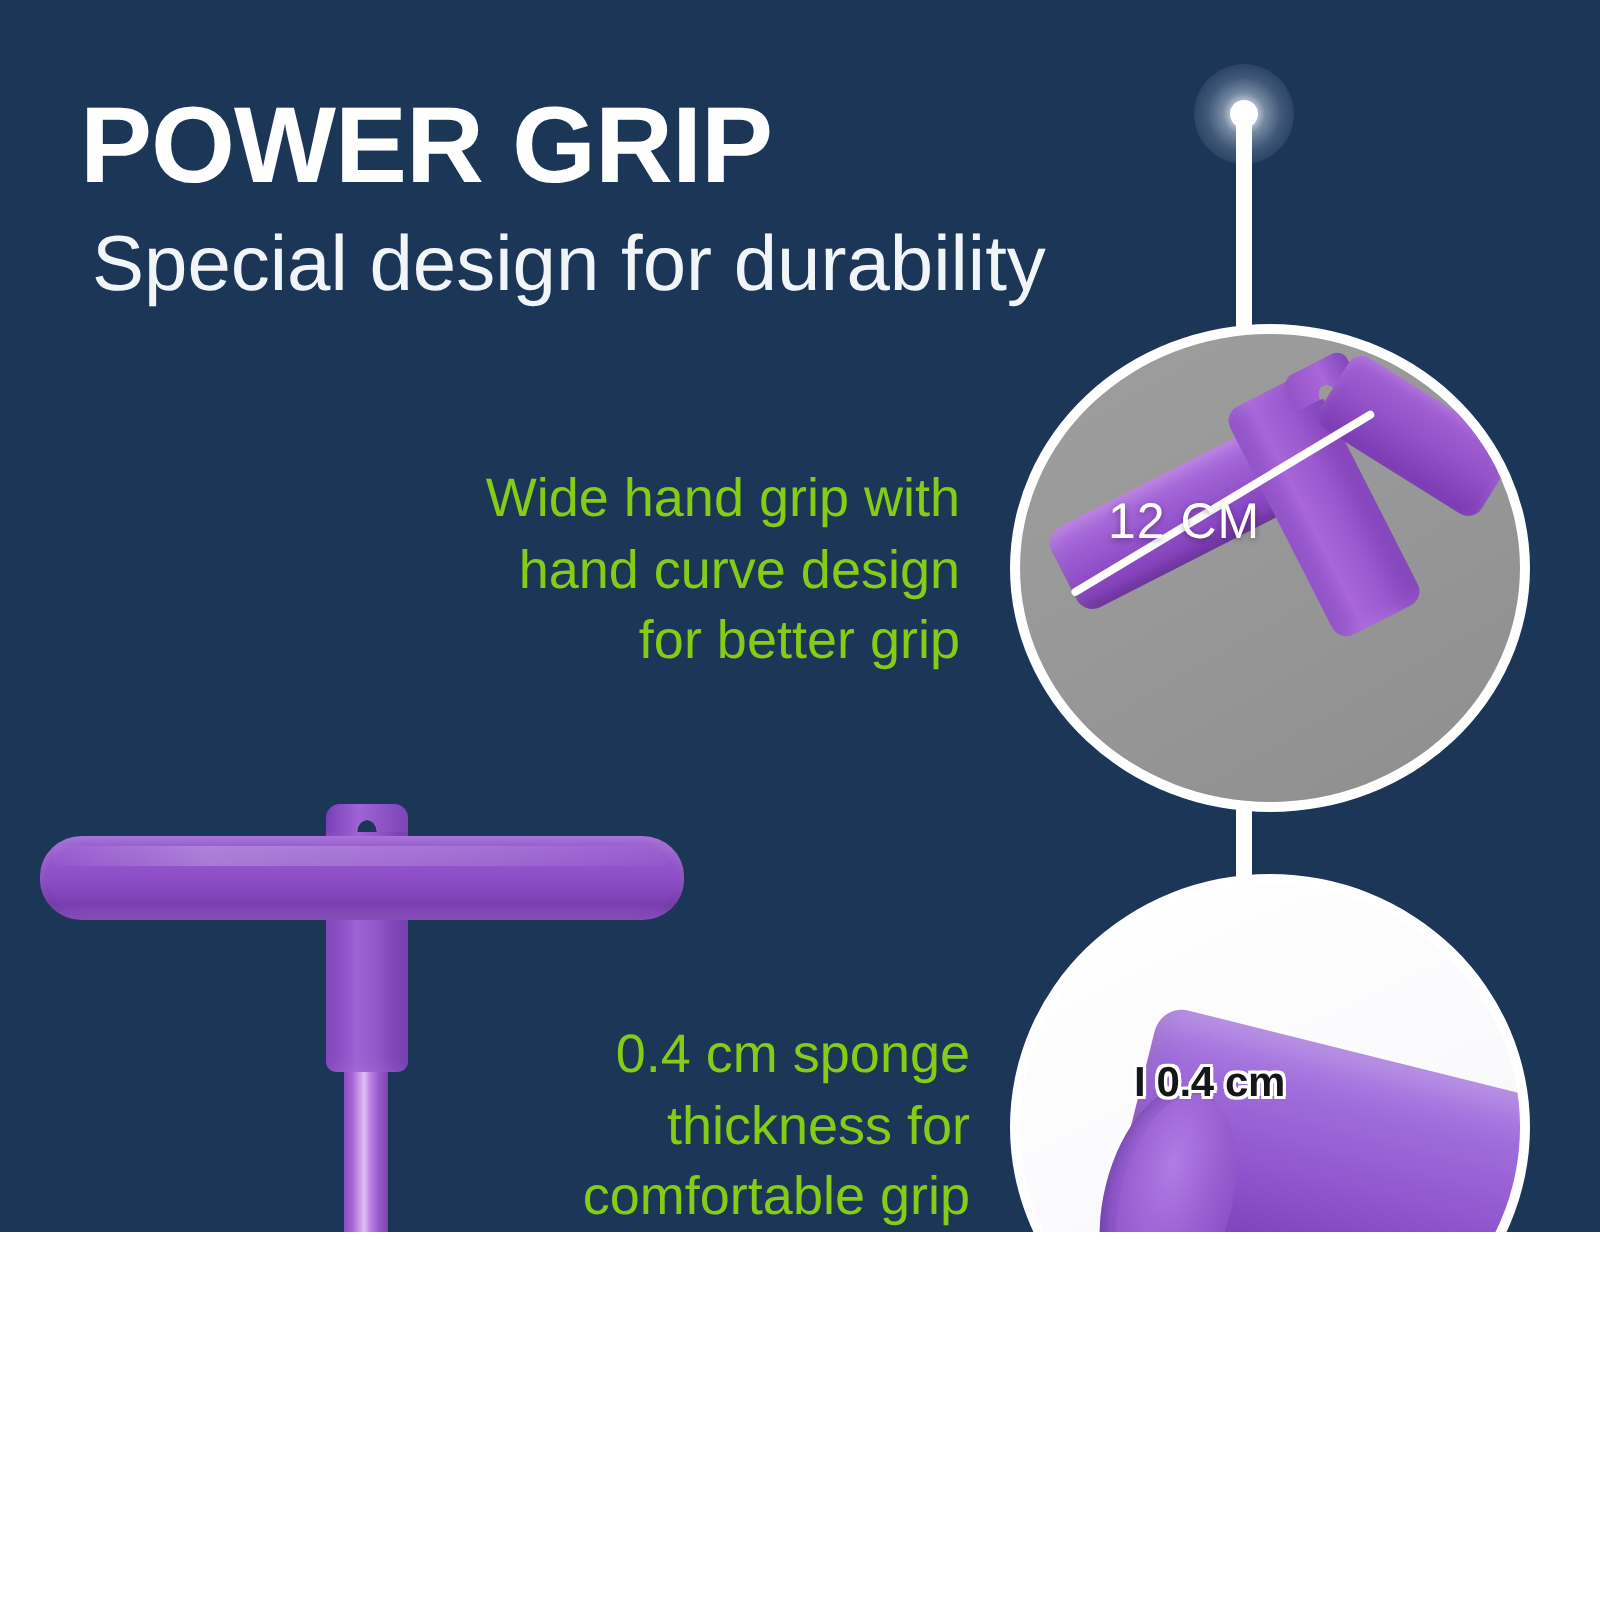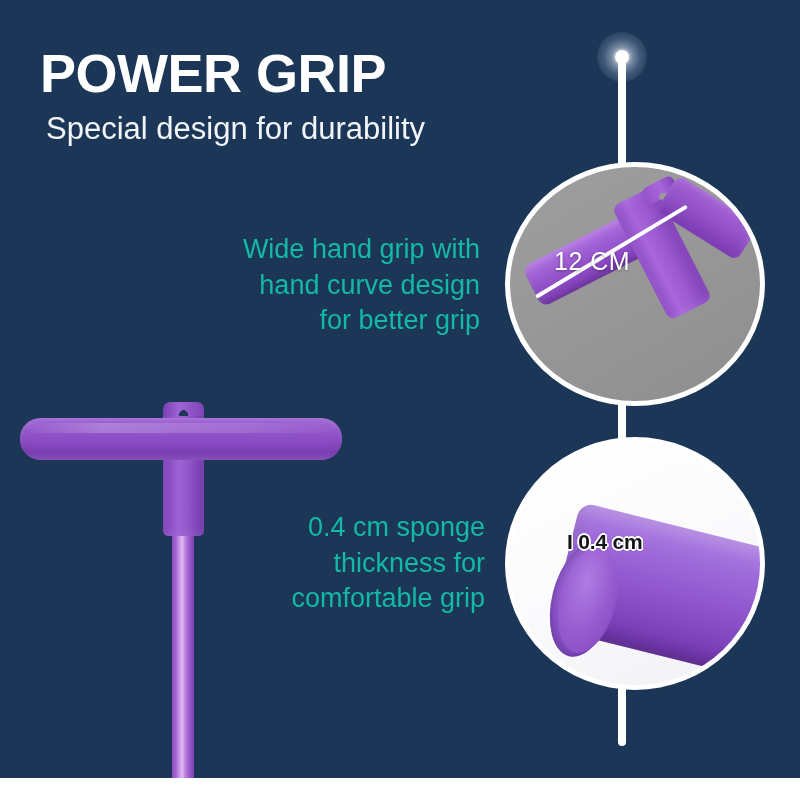--- a/index.html
+++ b/index.html
@@ -9,21 +9,21 @@
   body {
     width: 800px;
     height: 800px;
     overflow: hidden;
     font-family: "Liberation Sans", sans-serif;
   }
 
   #infographic {
     position: relative;
     width: 800px;
-    height: 778px;
+    height: 616px;
     background: #1c3658;
     overflow: hidden;
   }
 
   
   .headline-block {
     position: absolute;
     left: 40px;
     top: 45px;
     width: 470px;
@@ -32,31 +32,31 @@
     margin: 0;
     font-size: 54px;
     line-height: 1.05;
     font-weight: bold;
     letter-spacing: -0.5px;
     color: #ffffff;
     white-space: nowrap;
   }
   .subheadline {
     margin: 10px 0 12px 6px;
-    font-size: 31px;
+    font-size: 39px;
     line-height: 1.1;
     font-weight: normal;
     color: #f2f5f8;
     white-space: nowrap;
   }
 
   
   .caption {
     position: absolute;
-    color: #14b8a6;
+    color: #84cc16;
     font-size: 27px;
     line-height: 1.32;
     text-align: right;
     font-weight: normal;
     white-space: pre-line;
   }
   .caption-grip {
     left: 150px;
     top: 232px;
     width: 330px;

